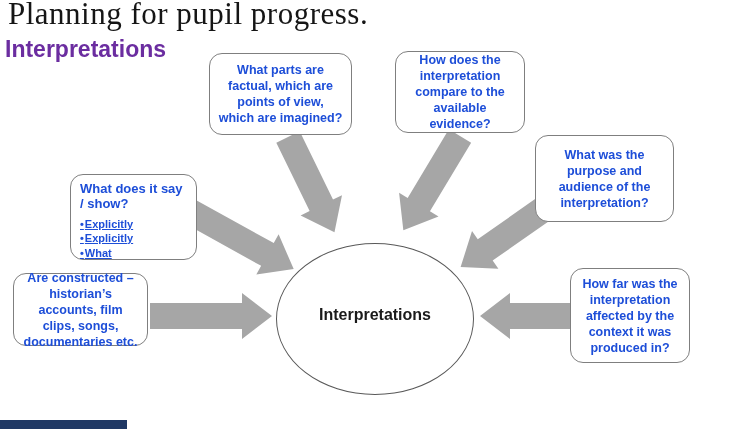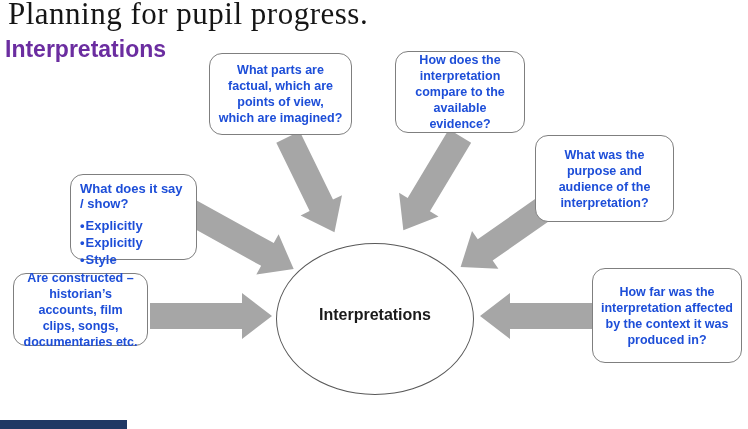--- a/index.html
+++ b/index.html
@@ -21,37 +21,37 @@
     position:absolute;background:#fff;border:1.6px solid #7f7f7f;
     border-radius:13px;box-sizing:border-box;z-index:2;
     color:#1d4ed8;font-weight:bold;
   }
   .bubble.centered{
     display:flex;align-items:center;justify-content:center;
     text-align:center;padding:4px 8px;font-size:12.5px;line-height:1.28;
   }
   .bubble.leftalign{padding:7px 8px 4px 9px;}
   .bubble.leftalign .bhead{font-size:13px;line-height:1.15;}
-  .bubble .blist{list-style:none;margin:5px 0 0 0;padding:0;font-size:13px;line-height:1.32;}
+  .bubble .blist{list-style:none;margin:5px 0 0 0;padding:0;font-size:11px;line-height:1.32;text-decoration:underline;}
   .bubble .blist li::before{content:"\2022";margin-right:1px;}
   .hub{
     position:absolute;left:276px;top:243px;width:196px;height:150px;
     background:#fff;border:1.2px solid #595959;border-radius:50%;
     display:flex;align-items:center;justify-content:center;z-index:3;
   }
   .hub-label{font-size:16px;font-weight:bold;color:#1a1a1a;padding-bottom:8px;}
   .footer-bar{
     position:absolute;left:0;bottom:0;width:127px;height:9px;z-index:4;
   }
   
   .b-say{left:70px;top:138px;width:127px;height:86px;margin-top:36px;}
   .b-factual{left:209px;top:53px;width:143px;height:82px;}
   .b-compare{left:395px;top:51px;width:130px;height:82px;}
   .b-purpose{left:535px;top:135px;width:139px;height:87px;}
-  .b-context{left:592px;top:268px;width:150px;height:95px;}
+  .b-context{left:570px;top:268px;width:120px;height:95px;}
   .b-constructed{left:13px;top:273px;width:135px;height:73px;}
 </style>
 </head>
 <body>
 
 <div class="title">Planning for pupil progress.</div>
 <div class="subtitle" style="color: rgb(107, 45, 160);">Interpretations</div>
 
 <svg class="arrow-layer" width="748" height="429" viewBox="0 0 748 429">
   <g fill="#a6a6a6">
@@ -74,21 +74,21 @@
       <polygon points="0,-13 90,-13 90,-23 120,0 90,23 90,13 0,13" fill="#a6a6a6"></polygon>
     </g>
   </g>
 </svg>
 
 <div class="bubble leftalign b-say">
   <div class="bhead">What does it say / show?</div>
   <ul class="blist">
     <li>Explicitly</li>
     <li>Explicitly</li>
-    <li>Style</li>
+    <li>What</li>
   </ul>
 </div>
 
 <div class="bubble centered b-factual">
   <span>What parts are factual, which are points of view, which are imagined?</span>
 </div>
 
 <div class="bubble centered b-compare">
   <span>How does the interpretation compare to the available evidence?</span>
 </div>

